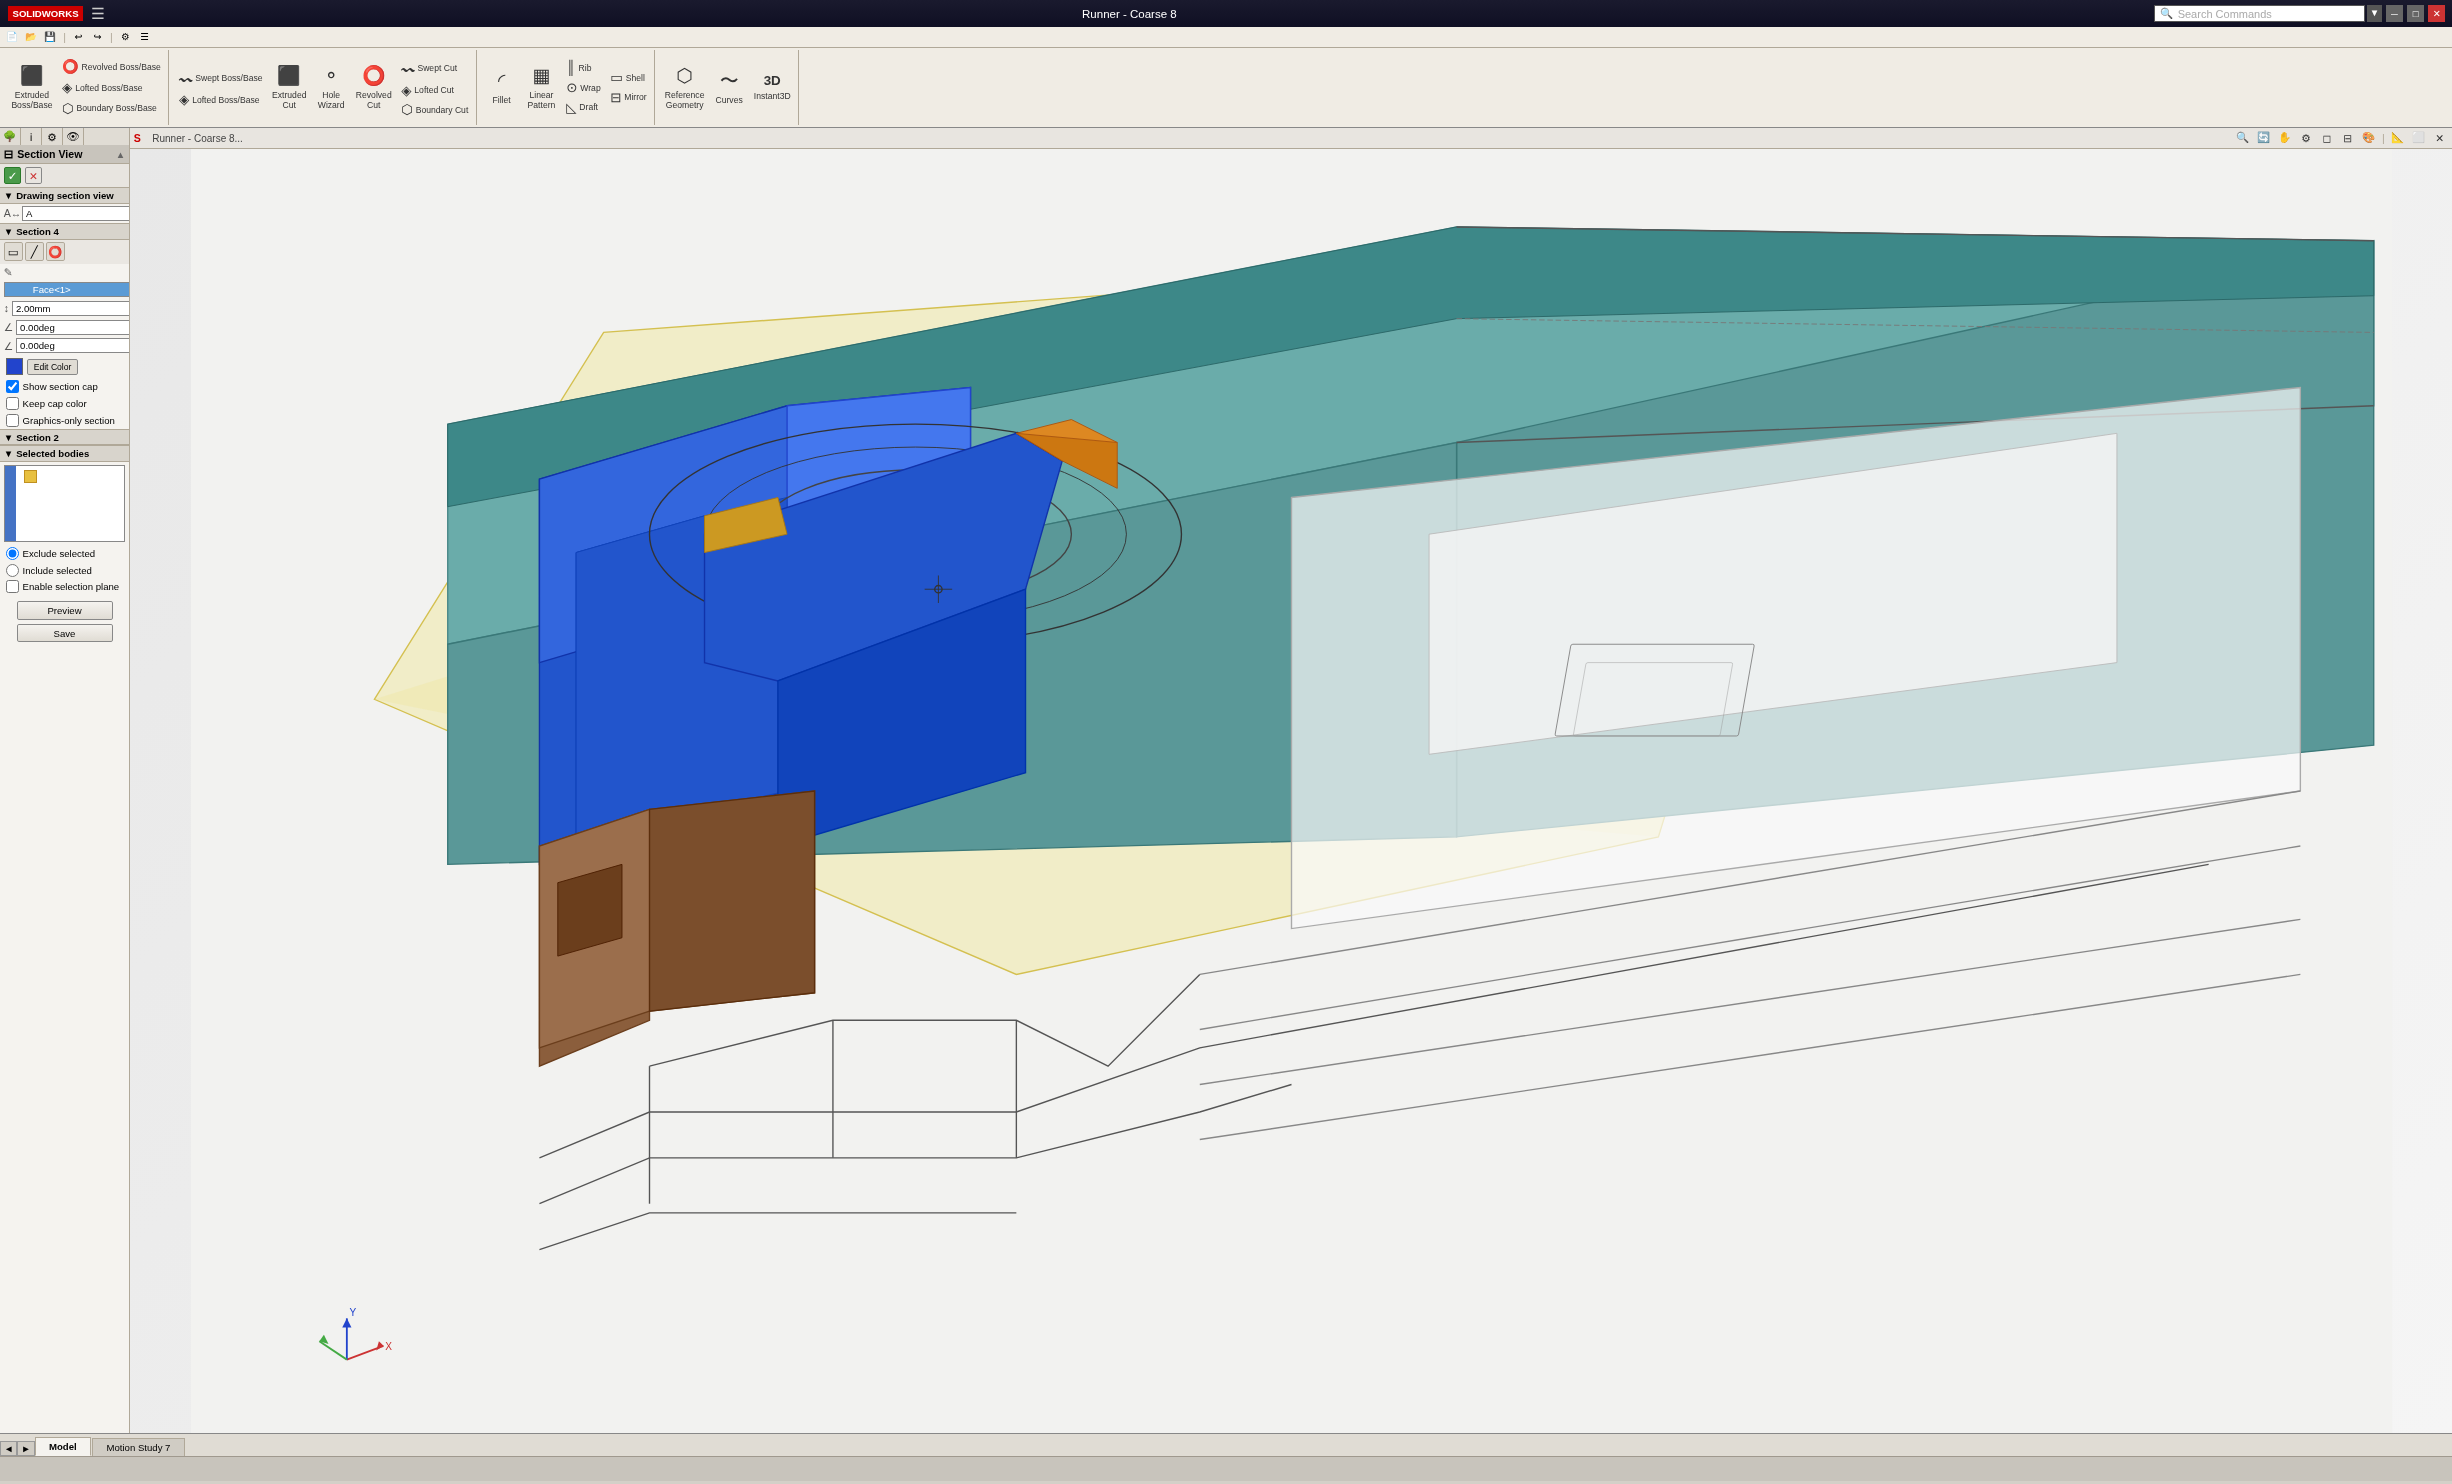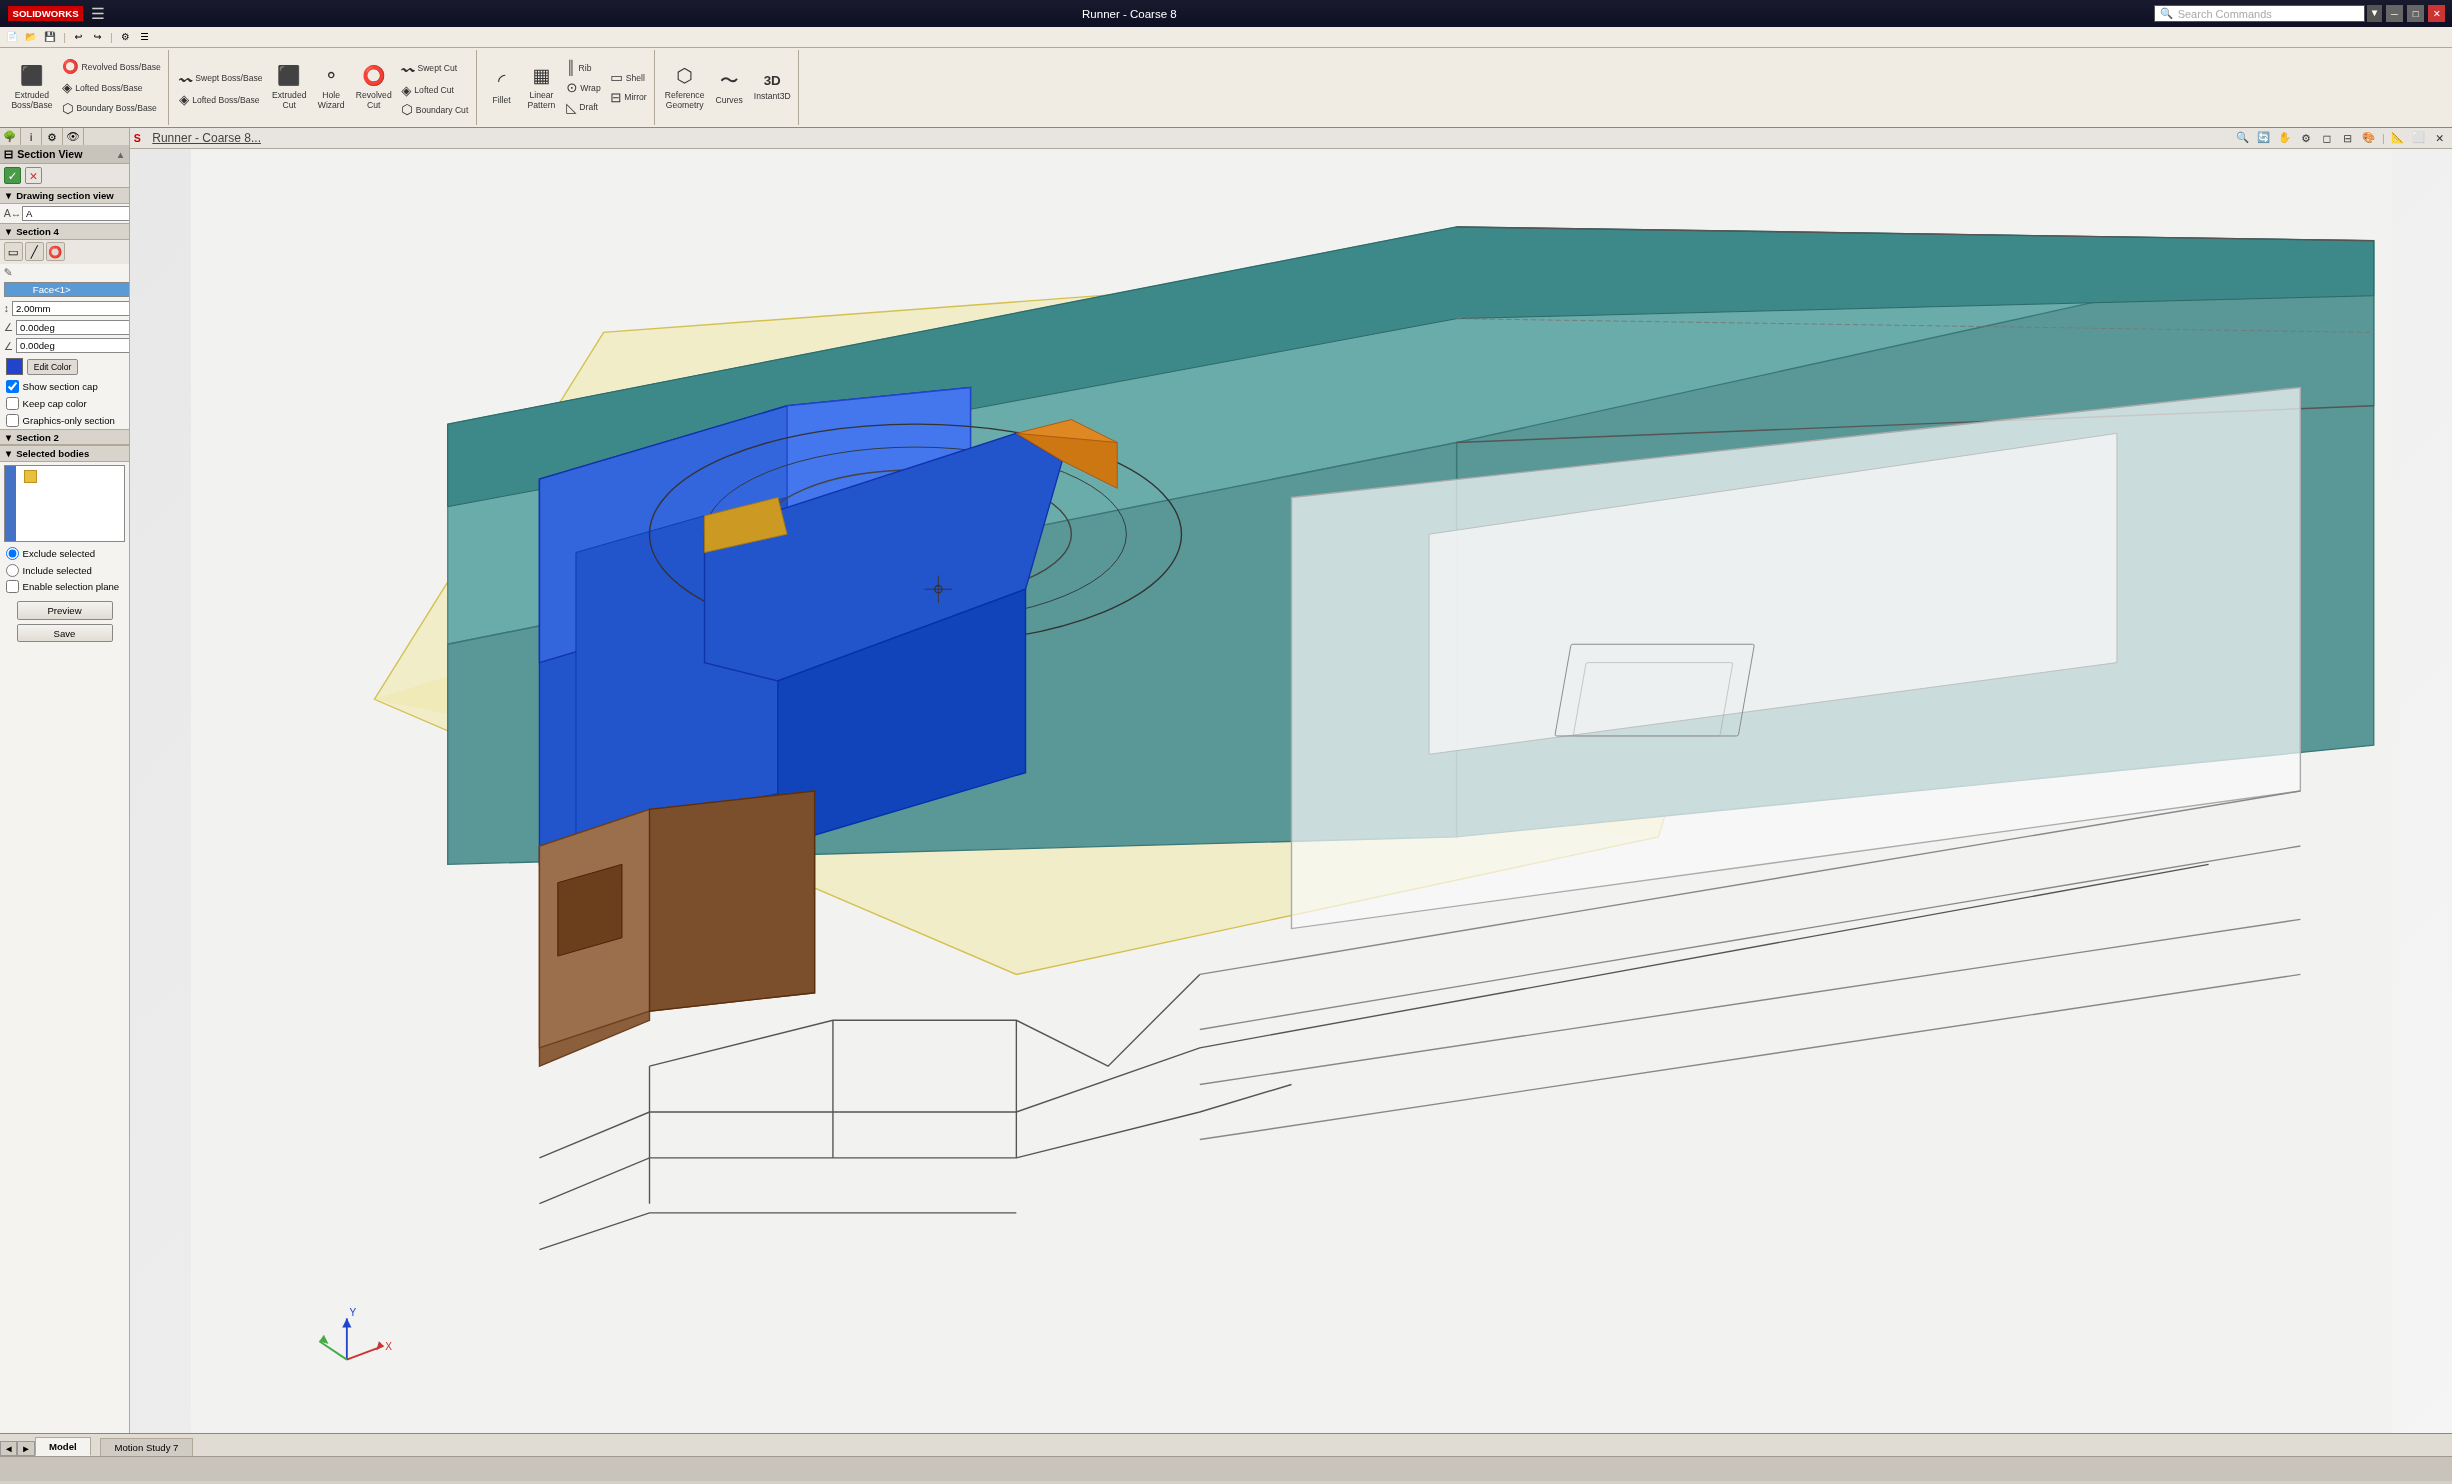--- a/index.html
+++ b/index.html
@@ -301,27 +301,26 @@
       align-items: center;
       padding: 0 3.8px;
       gap: 3.8px;
     }
     .vp-btn {
       width: 19px; height: 17.3px;
       display: flex; align-items: center; justify-content: center;
       font-size: 10.6px; cursor: pointer; border-radius: 1.9px; color: #333;
     }
     #breadcrumb {
-      font-size: 12px;
+      font-size: 10px;
       color: #444;
       display: flex;
       align-items: flex-end;
       gap: 1.9px;
       padding: 0 3.8px;
-      text-decoration: underline;
     }
     #viewport-3d {
       width: 100%;
       height: calc(100% - 21px);
       position: relative;
     }
 
     
     #model-svg {
       width: 100%;
@@ -336,21 +335,21 @@
       align-items: flex-end;
       border-top: 1.9px solid #888;
     }
     .bottom-tab {
       padding: 2.9px 13.4px;
       font-size: 9.6px;
       cursor: pointer;
       background: #d0ccc4;
       border: 1px solid #b0a898;
       border-bottom: none;
-      margin-right: 9px;
+      margin-right: 1px;
     }
     .bottom-tab.active {
       background: #f5f3ef;
       font-weight: bold;
       border-bottom: 1px solid #f5f3ef;
     }
     .bnav-btn { font-size: 9.6px; cursor: pointer; padding: 1px 2.9px; background: #d0ccc4; border: 1px solid #999; }
 
     
     #statusbar {

